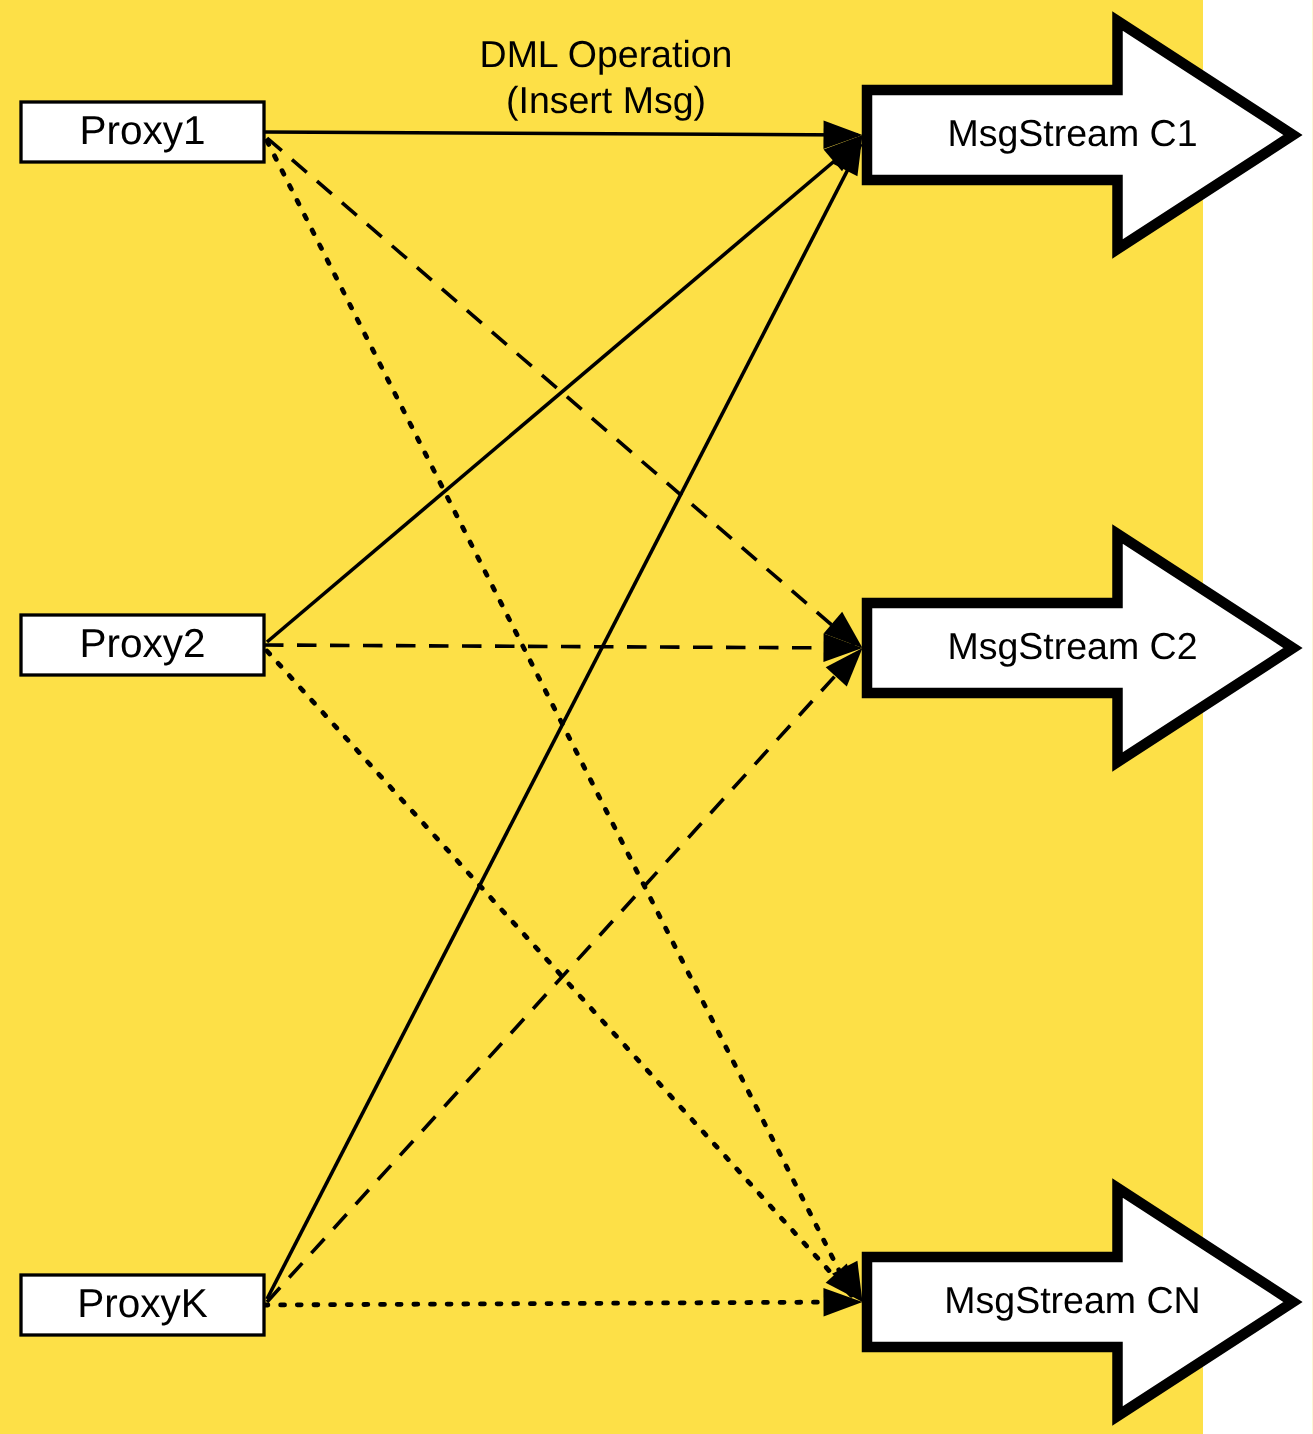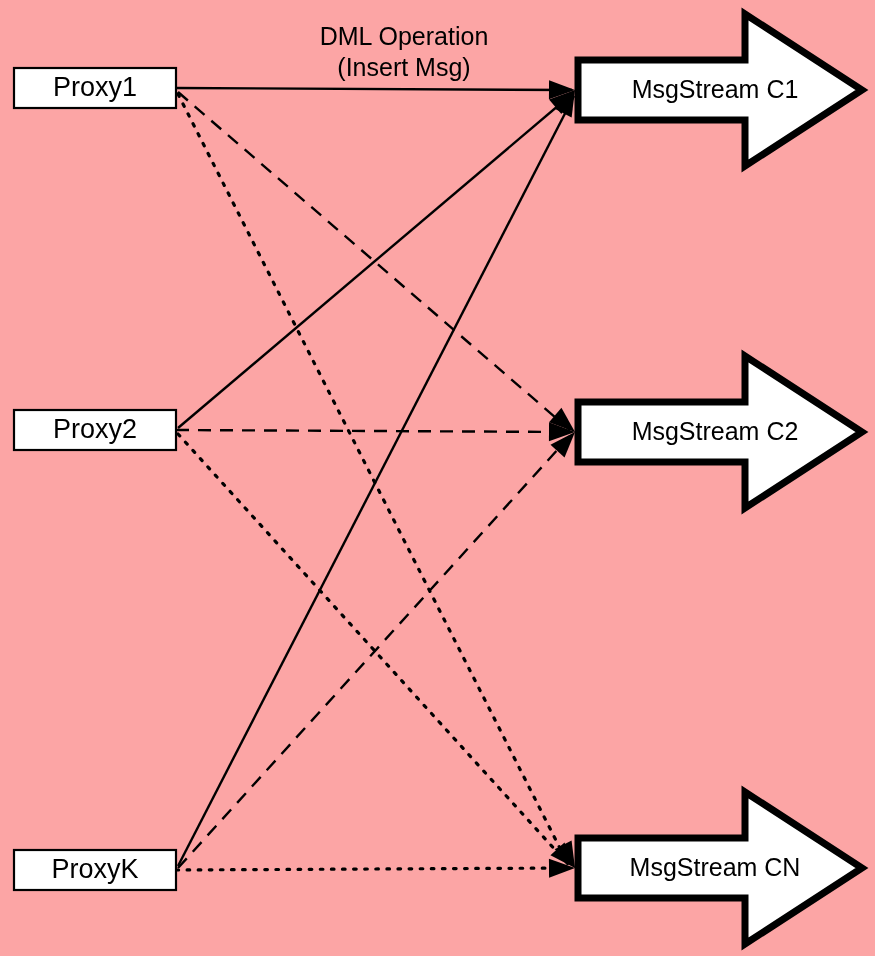--- a/index.html
+++ b/index.html
@@ -8,23 +8,23 @@
     background: #ffffff;
   }
   body {
     width: 875px;
     height: 956px;
     font-family: "Liberation Sans", sans-serif;
     overflow: hidden;
   }
   #diagram-root {
     position: relative;
-    width: 875px;
+    width: 802px;
     height: 956px;
-    background: #fca5a5;
+    background: #fde047;
   }
   svg.diagram-canvas {
     display: block;
     width: 875px;
     height: 956px;
   }
   .node-box {
     fill: #ffffff;
     stroke: #000000;
     stroke-width: 2.2;

